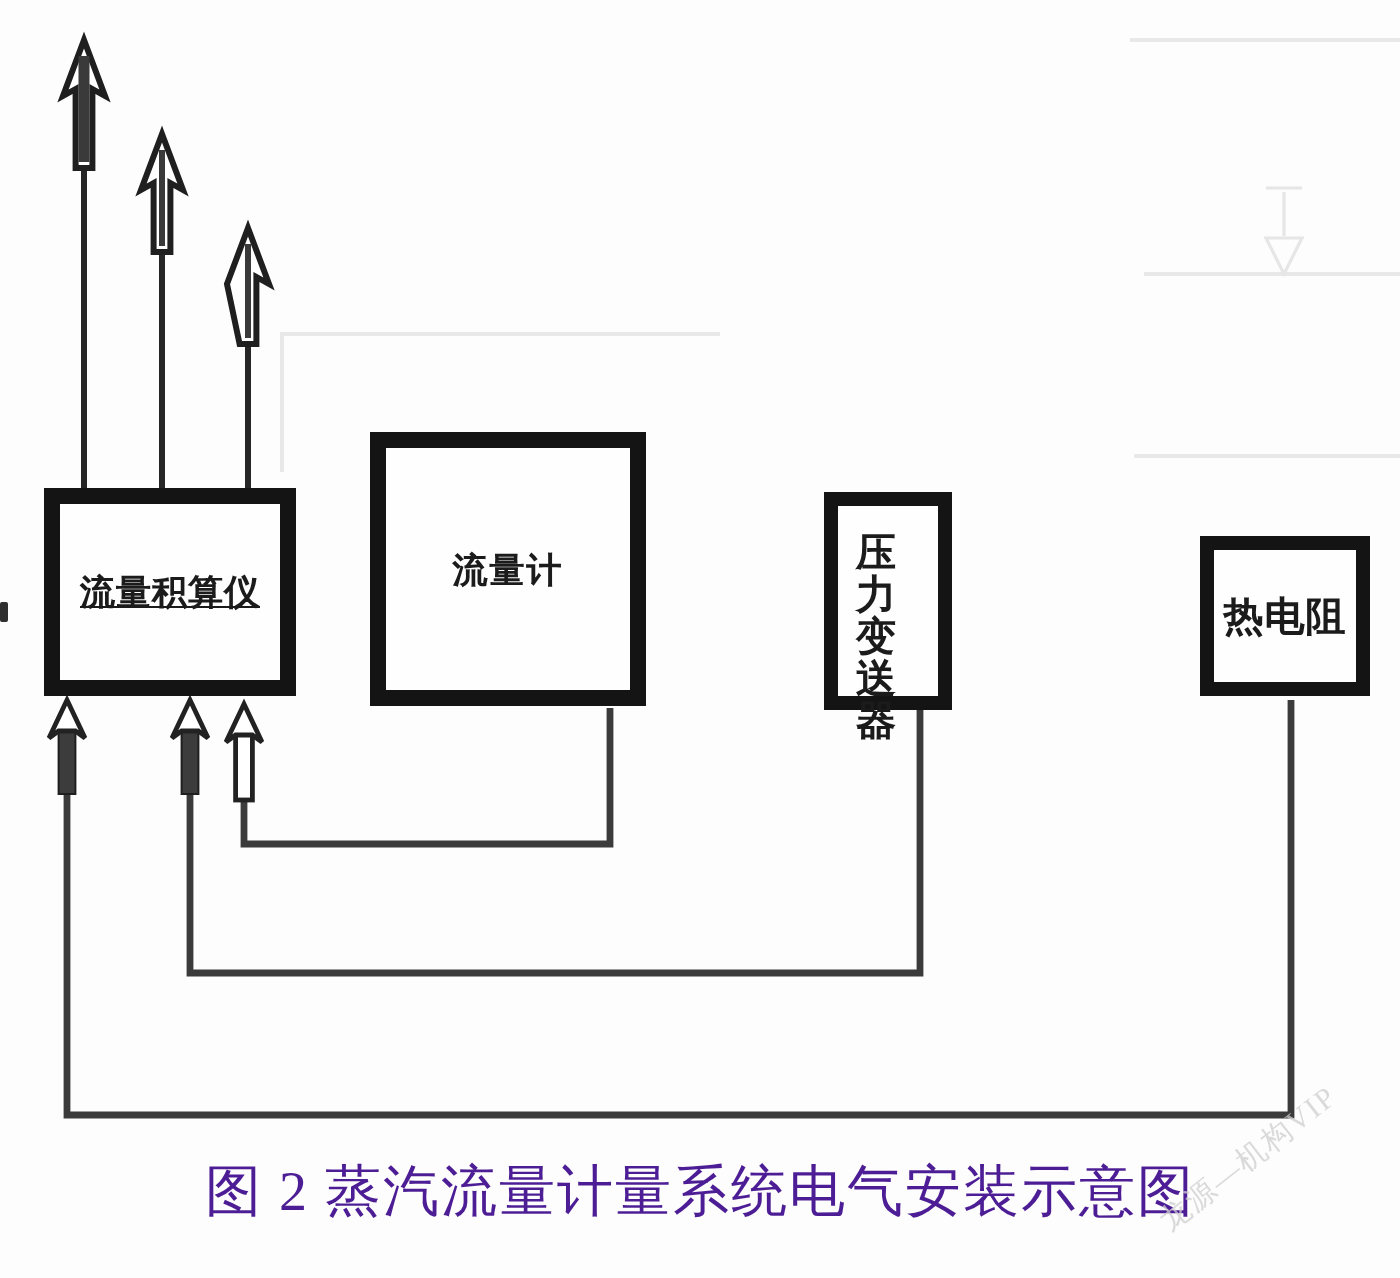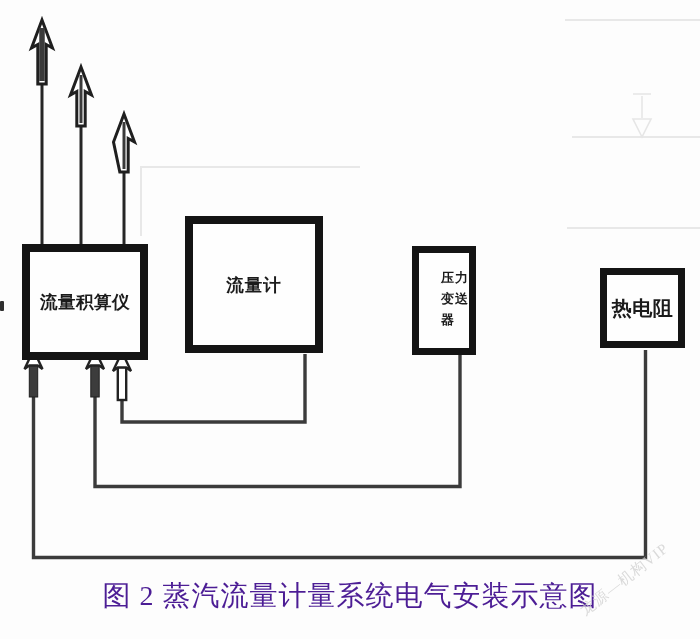--- a/index.html
+++ b/index.html
@@ -24,25 +24,25 @@
     box-sizing: border-box;
     border: 8px solid #141414;
     background: #fefefe;
     display: flex;
     align-items: center;
     justify-content: center;
     color: #1b1b1b;
     font-weight: bold;
     text-align: center;
   }
-  .box-totalizer { left: 22px;  top: 244px; width: 126px; height: 116px; font-size: 17.5px; letter-spacing: 0.5px; }
+  .box-totalizer { left: 22px;  top: 244px; width: 126px; height: 104px; font-size: 17.5px; letter-spacing: 0.5px; text-decoration: underline; }
   .box-flowmeter { left: 185px; top: 216px; width: 138px; height: 137px; font-size: 17.5px; letter-spacing: 1px; }
   .box-pressure  { left: 412px; top: 246px; width: 64px;  height: 109px; border-width: 7px;
-                   align-items: flex-start; justify-content: flex-end;
-                   font-size: 13px; line-height: 21px; text-align: left;
+                   align-items: flex-start; justify-content: center;
+                   font-size: 20px; line-height: 21px; text-align: left;
                    padding: 14px 0 0 9px; letter-spacing: 1px; }
   .box-rtd       { left: 600px; top: 268px; width: 85px;  height: 80px;  border-width: 7px; font-size: 20px; letter-spacing: 0.5px; }
   .caption {
     position: absolute;
     left: 0; top: 577px;
     width: 700px;
     text-align: center;
     font-size: 28px;
     color: #4c1d95;
     letter-spacing: 1px;

